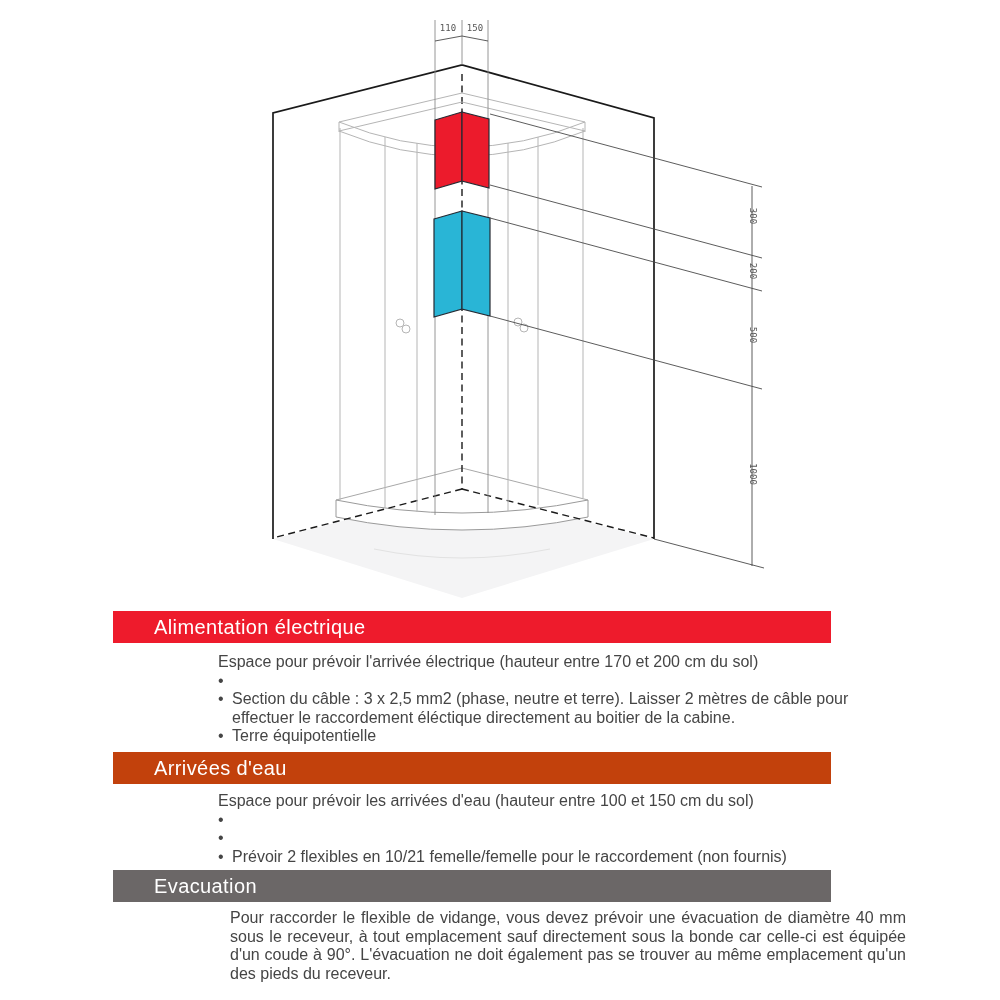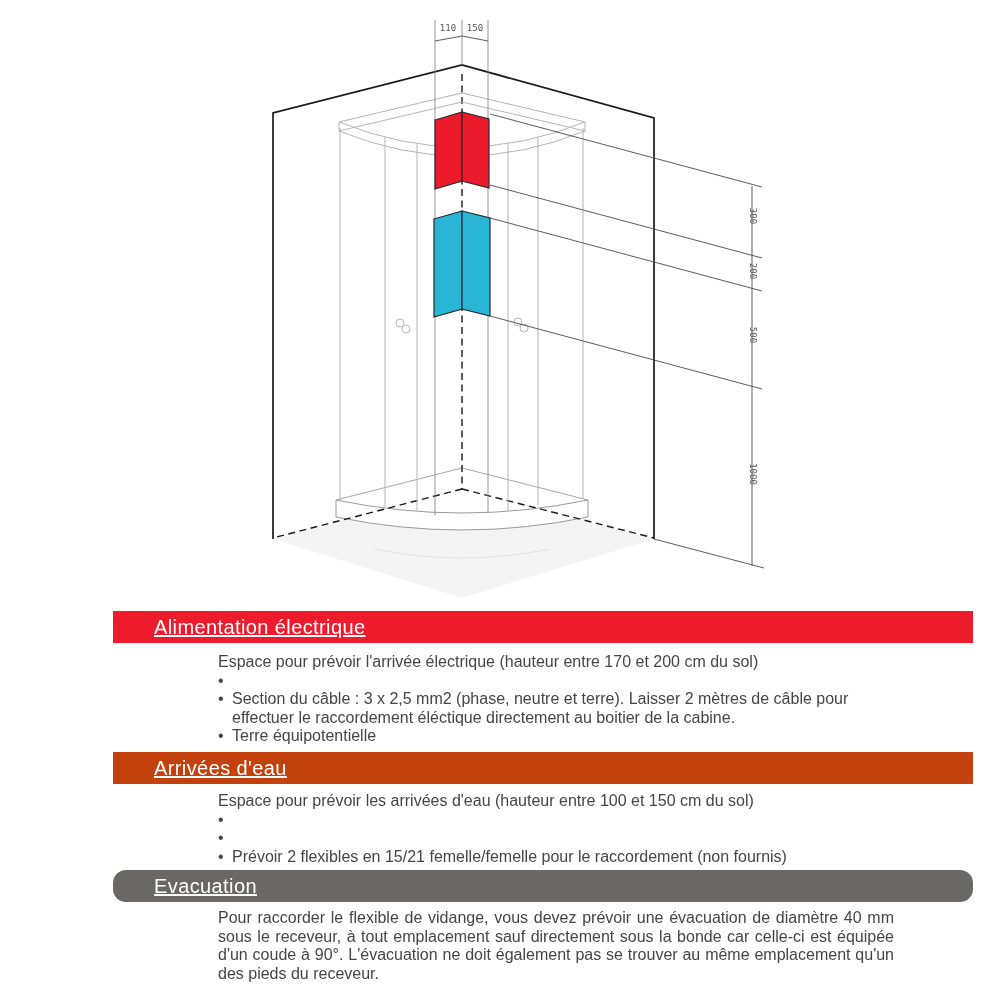--- a/index.html
+++ b/index.html
@@ -6,36 +6,35 @@
   .page {
     position:relative; width:1000px; height:1000px; overflow:hidden;
     font-family:"Liberation Sans", sans-serif; background:#fff;
   }
   .diagram-svg { position:absolute; top:0; left:0; }
   .diagram-svg text {
     font-family:"DejaVu Sans Mono", monospace;
     font-size:9px; fill:#555;
   }
   .banner {
-    position:absolute; left:113px; width:860px; height:32px;
+    position:absolute; left:113px; width:718px; height:32px;
     box-sizing:border-box; padding-left:41px;
     color:#fff; font-size:20px; line-height:32px; letter-spacing:0.4px;
     font-weight:normal;
-    text-decoration:underline;
   }
   .banner-electric { top:611px; background:#ee1b2c; }
   .banner-water   { top:752px; background:#c2410c; }
-  .banner-drain   { top:870px; background:#6b6767;border-radius:13px; }
+  .banner-drain   { top:870px; background:#6b6767; }
   .tblock {
     position:absolute; left:218px; width:676px;
     font-size:16px; line-height:18.5px; color:#454545;
   }
   #tb1 { top:653px; }
   #tb2 { top:792px; }
-  #tb3 { top:909px; text-align:justify; }
+  #tb3 { top:909px; text-align:justify;margin-left:12px; }
   .bl { display:flex; }
   .bl .mk { flex:0 0 14px; width:14px; }
 </style>
 </head>
 <body>
 
 <div class="page">
 
   <svg class="diagram-svg" width="1000" height="608" viewBox="0 0 1000 608">
 
@@ -142,21 +141,21 @@
   <div class="tblock" id="tb2">
     <div>Espace pour prévoir les arrivées d'eau (hauteur entre 100 et 150 cm du sol)</div>
     <div class="bl">
       <span class="mk">•</span>
     </div>
     <div class="bl">
       <span class="mk">•</span>
     </div>
     <div class="bl">
       <span class="mk">•</span>
-      <span>Prévoir 2 flexibles en 15/21 femelle/femelle pour le raccordement (non fournis)</span>
+      <span>Prévoir 2 flexibles en 10/21 femelle/femelle pour le raccordement (non fournis)</span>
     </div>
   </div>
 
   <div class="banner banner-drain">
     <span>Evacuation</span>
   </div>
   <div class="tblock" id="tb3">
     <div>Pour raccorder le flexible de vidange, vous devez prévoir une évacuation de diamètre 40 mm sous le receveur, à tout emplacement sauf directement sous la bonde car celle-ci est équipée d'un coude à 90°. L'évacuation ne doit également pas se trouver au même emplacement qu'un des pieds du receveur.</div>
   </div>
 

